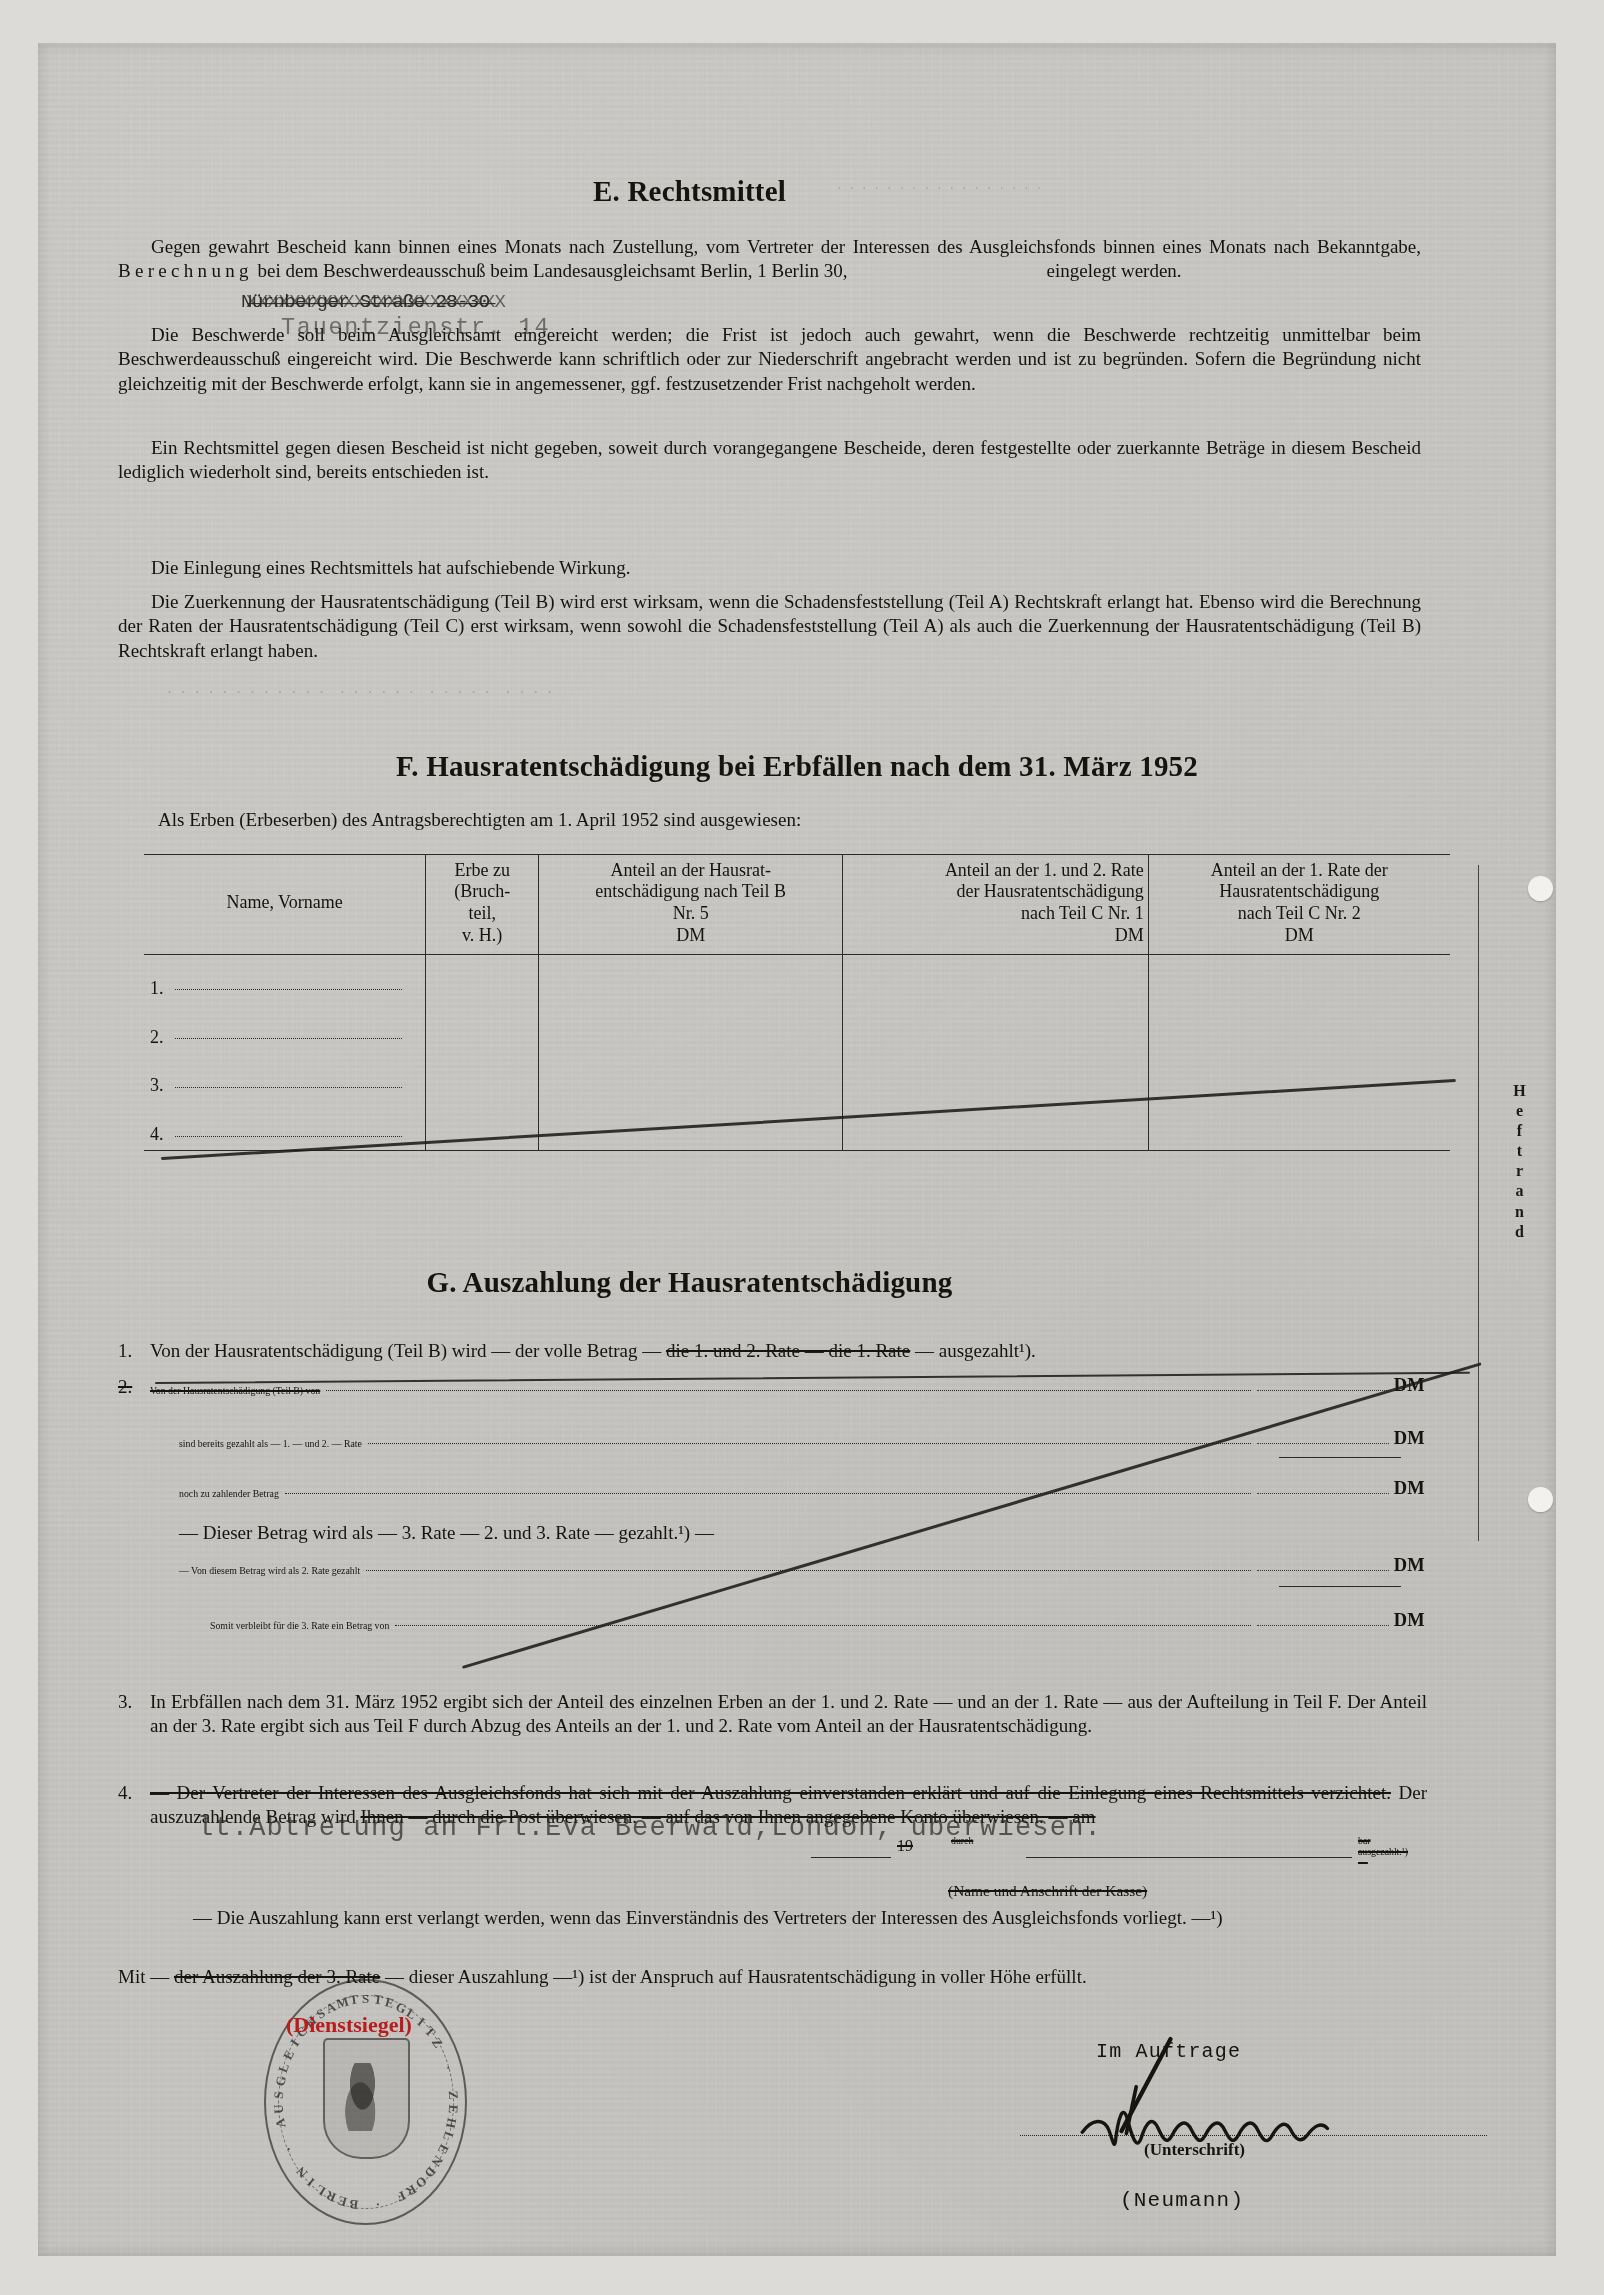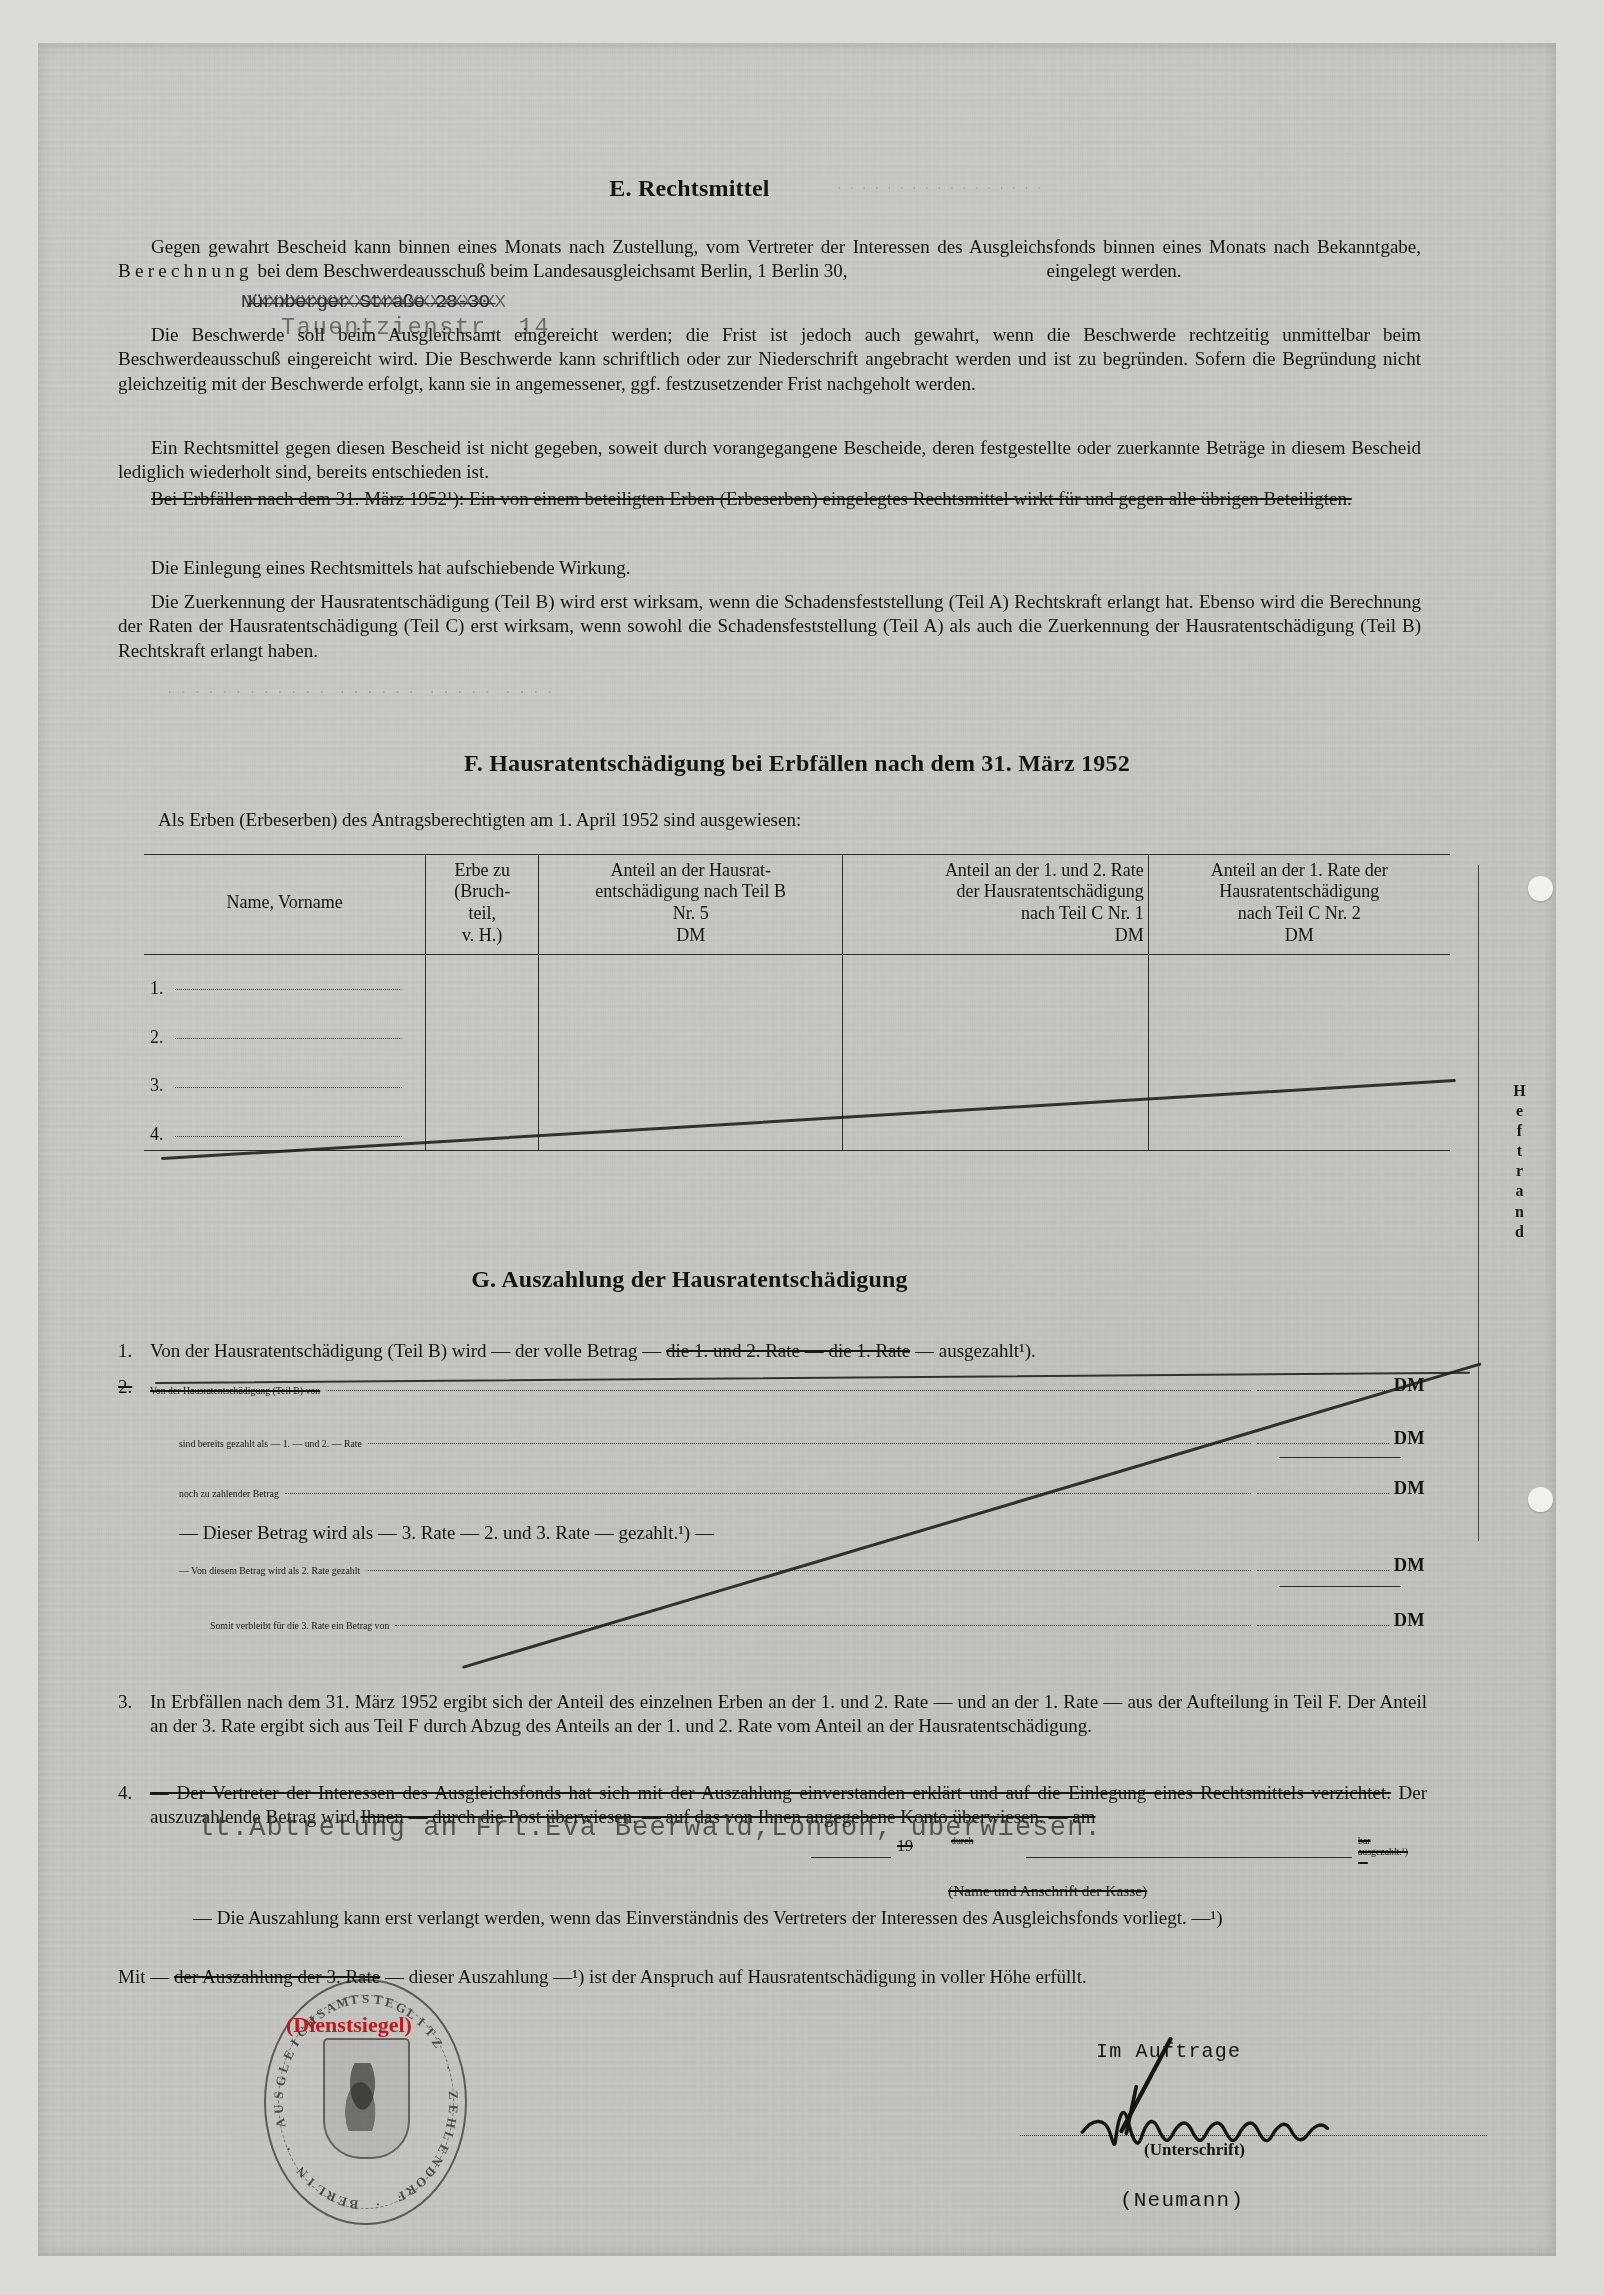--- a/index.html
+++ b/index.html
@@ -67,21 +67,21 @@
     width: 1518px;
     height: 2213px;
     z-index: 5;
     color: #15140f;
   }
 
   
   .h-section {
     text-align: center;
     font-weight: bold;
-    font-size: 24px;
+    font-size: 29px;
     letter-spacing: 0.2px;
   }
   p.body, div.body {
     font-size: 19px;
     line-height: 1.28;
     text-align: justify;
     margin: 0;
   }
   .indent { text-indent: 33px; }
   .spaced { letter-spacing: 4.3px; }
@@ -303,21 +303,20 @@
       <div class="abs h-section" style="left:344px; top:132px; width:615px;">E. Rechtsmittel</div>
 
       <div class="abs body indent" style="left:80px; top:192px; width:1303px;">
         <span>Gegen gewahrt Bescheid kann binnen eines Monats nach Zustellung, vom Vertreter der Interessen des Ausgleichsfonds binnen eines Monats nach Bekanntgabe, </span><span class="spaced">Berechnung</span><span> bei dem Beschwerdeausschuß beim Landesausgleichsamt Berlin, 1 Berlin 30, </span><span style="visibility:hidden">Nürnberger Straße 28-30</span><span> eingelegt werden.</span>
       </div>
 
       <div class="abs body indent" style="left:80px; top:280px; width:1303px;">Die Beschwerde soll beim Ausgleichsamt eingereicht werden; die Frist ist jedoch auch gewahrt, wenn die Beschwerde rechtzeitig unmittelbar beim Beschwerdeausschuß eingereicht wird. Die Beschwerde kann schriftlich oder zur Niederschrift angebracht werden und ist zu begründen. Sofern die Begründung nicht gleichzeitig mit der Beschwerde erfolgt, kann sie in angemessener, ggf. festzusetzender Frist nachgeholt werden.</div>
 
       <div class="abs body indent" style="left:80px; top:393px; width:1303px;">Ein Rechtsmittel gegen diesen Bescheid ist nicht gegeben, soweit durch vorangegangene Bescheide, deren festgestellte oder zuerkannte Beträge in diesem Bescheid lediglich wiederholt sind, bereits entschieden ist.</div>
 
-      <div class="abs body indent strike" style="left:80px; top:444px; width:1303px;">Bei Erbfällen nach dem 31. März 1952¹): Ein von einem beteiligten Erben (Erbeserben) eingelegtes Rechtsmittel wirkt für und gegen alle übrigen Beteiligten.</div>
 
       <div class="abs body indent" style="left:80px; top:513px; width:1303px;">Die Einlegung eines Rechtsmittels hat aufschiebende Wirkung.</div>
 
       <div class="abs body indent" style="left:80px; top:547px; width:1303px;">Die Zuerkennung der Hausratentschädigung (Teil B) wird erst wirksam, wenn die Schadensfeststellung (Teil A) Rechtskraft erlangt hat. Ebenso wird die Berechnung der Raten der Hausratentschädigung (Teil C) erst wirksam, wenn sowohl die Schadensfeststellung (Teil A) als auch die Zuerkennung der Hausratentschädigung (Teil B) Rechtskraft erlangt haben.</div>
 
       <div class="abs h-section" style="left:206px; top:707px; width:1106px;">F. Hausratentschädigung bei Erbfällen nach dem 31. März 1952</div>
 
       <div class="abs body" style="left:120px; top:765px; width:1229px; text-align:left;">Als Erben (Erbeserben) des Antragsberechtigten am 1. April 1952 sind ausgewiesen:</div>
 
       <div class="abs" style="left:106px; top:811px;">

